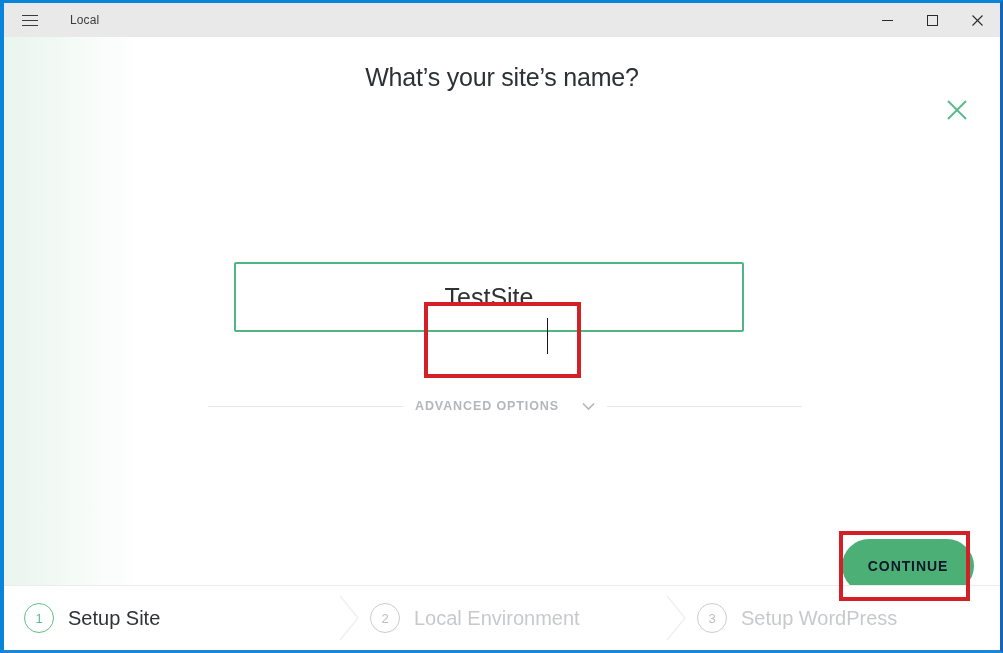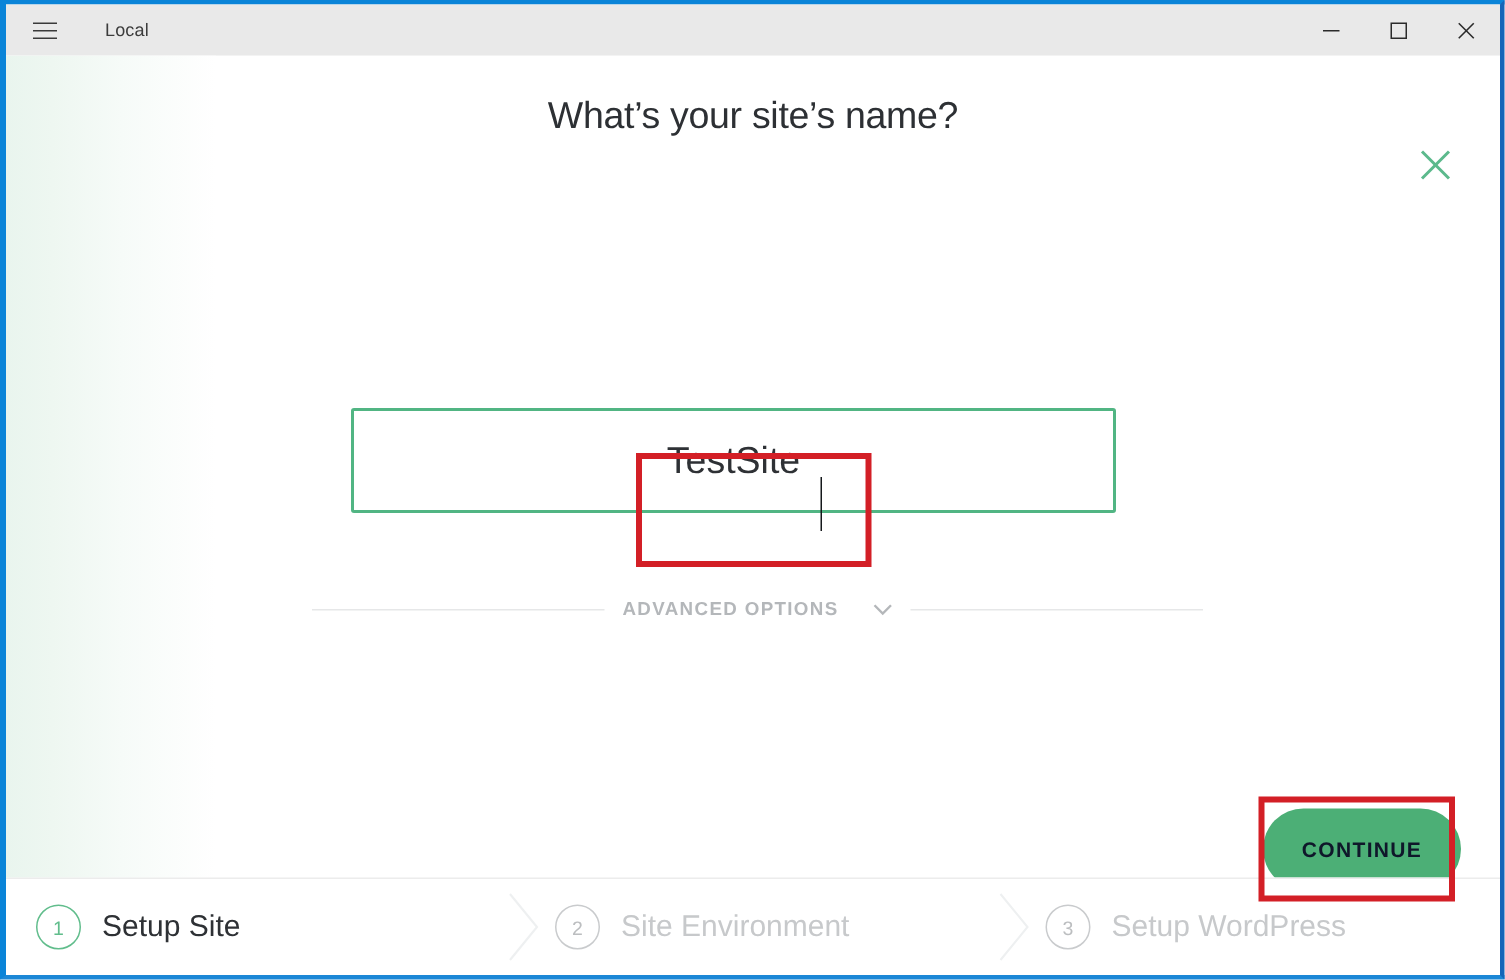--- a/index.html
+++ b/index.html
@@ -118,21 +118,21 @@
     display: flex;
     align-items: center;
     justify-content: center;
     cursor: pointer;
   }
 
   
   .input-wrap {
     position: absolute;
     left: 206px;
-    top: 235px;
+    top: 225px;
     width: 510px;
     height: 70px;
     padding-left: 24px;
   }
   .site-input {
     box-sizing: border-box;
     width: 100%;
     height: 100%;
     border: 2px solid #51b583;
     border-radius: 2px;
@@ -353,21 +353,21 @@
         <polyline points="8,10 26,32 8,54" fill="none" stroke="#eef0f1" stroke-width="1.4"></polyline>
       </svg>
 
       <div class="step step-1 active">
         <div class="step-circle">1</div>
         <div class="step-label">Setup Site</div>
       </div>
 
       <div class="step step-2">
         <div class="step-circle">2</div>
-        <div class="step-label">Site Environment</div>
+        <div class="step-label">Local Environment</div>
       </div>
 
       <div class="step step-3">
         <div class="step-circle">3</div>
         <div class="step-label">Setup WordPress</div>
       </div>
 
     </div>
 
   </div>

